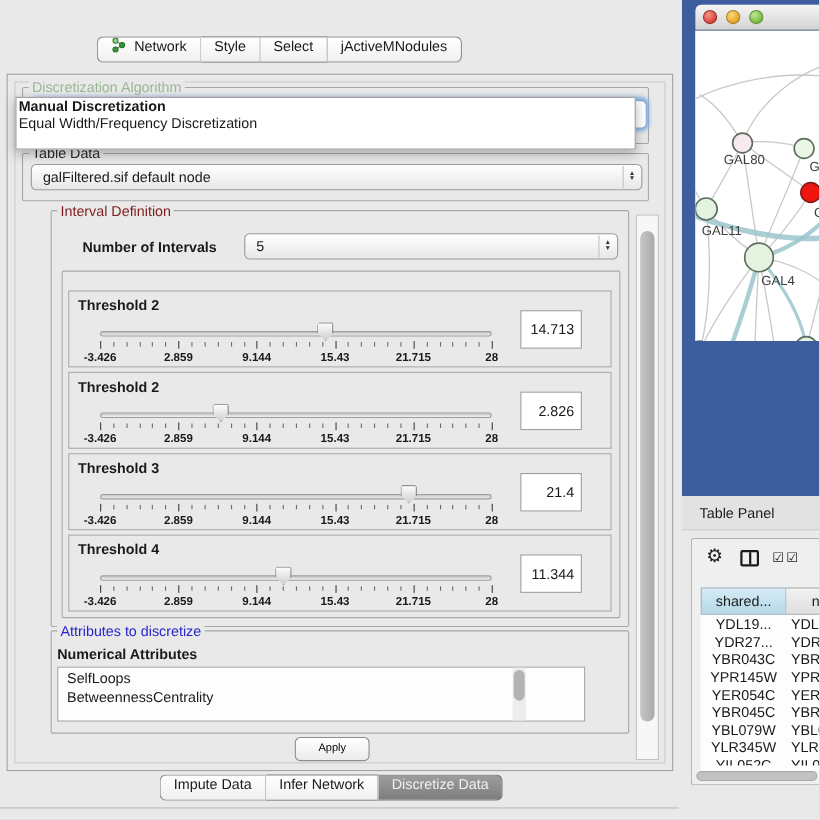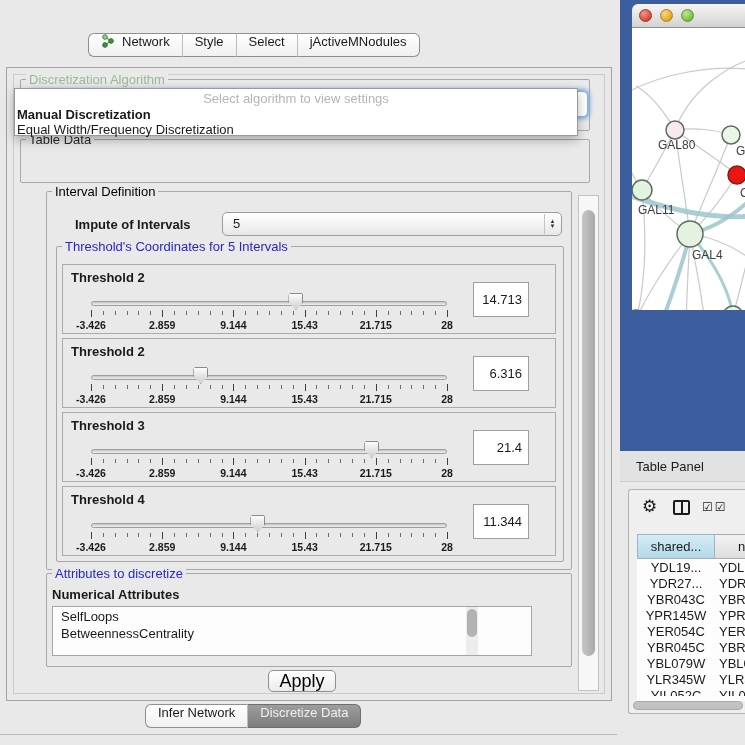--- a/index.html
+++ b/index.html
@@ -25,21 +25,21 @@
   .tab:last-child{border-right:1px solid #8f8f8f;border-radius:0 6px 6px 0}
   .tab.selected{background:linear-gradient(#9d9d9d,#7d7d7d);color:#f0f0f0;border-color:#6e6e6e}
   .tabicon svg{display:block}
 
   #contentbox{position:absolute;left:6px;top:67px;width:606px;height:634px;
     border:1px solid #a2a2a2;background:#e9e9e9}
   #innerpanel{position:absolute;left:13px;top:74px;width:592px;height:620px;border:1px solid #cbcbcb}
 
   .group{position:absolute;border:1px solid #a8a8a8;border-radius:2px}
   .grouplabel{position:absolute;background:#e9e9e9;padding:0 3px;z-index:2;white-space:nowrap}
-  .lbl-green{color:#000000}
+  .lbl-green{color:#7f1d1d}
   .lbl-ghostgreen{color:#9ab894}
   .lbl-blue{color:#2626cc}
   .lbl-dark{color:#2a2a2a}
 
   
   #popup{position:absolute;left:14px;top:88px;width:564px;height:48px;background:#fff;
     border:1px solid #9a9a9a;box-shadow:0 4px 10px rgba(0,0,0,.28);z-index:50}
   #popup-prompt{text-align:center;color:#b4b4b4;height:16px;line-height:16px;margin-top:2px}
   .popup-item{height:15px;line-height:15px;padding-left:2px;white-space:nowrap}
 
@@ -148,43 +148,48 @@
     </div>
 
   <div id="contentbox"></div>
   <div id="innerpanel"></div>
 
   <div class="group" style="left:20px;top:79px;width:570px;height:52px"></div>
   <div class="grouplabel lbl-ghostgreen" style="left:26px;top:72px">Discretization Algorithm</div>
   <div id="ghost-combo"></div>
 
   <div id="popup">
-    <div id="popup-prompt">Select algorithm to view settings</div>
     <div id="popup-items">
         <div class="popup-item" style="font-weight: bold;">Manual Discretization</div>
         <div class="popup-item" style="font-weight: normal;">Equal Width/Frequency Discretization</div>
       </div>
   </div>
 
   <div class="group" style="left:20px;top:139px;width:570px;height:44px"></div>
   <div class="grouplabel lbl-dark" style="left:26px;top:132px">Table Data</div>
+  <div class="combo" style="left:28px;top:149px;width:556px">
+    <span class="val">galFiltered.sif default node</span>
+    <span class="spin">
+      <span>▲</span>
+      <span>▼</span>
+    </span>
+  </div>
 
   <div class="group" style="left:46px;top:191px;width:526px;height:379px"></div>
   <div class="grouplabel lbl-green" style="left:52px;top:184px">Interval Definition</div>
-  <div class="abs" style="left:75px;top:217px;font-weight:bold">Impute of Intervals</div>
+  <div class="abs" style="left:75px;top:217px;font-weight:bold">Number of Intervals</div>
   <div class="combo" style="left:222px;top:212px;width:340px">
     <span class="val">5</span>
     <span class="spin">
       <span>▲</span>
       <span>▼</span>
     </span>
   </div>
 
   <div class="group" style="left:56px;top:246px;width:508px;height:316px"></div>
-  <div class="grouplabel lbl-blue" style="left:62px;top:239px">Threshold's Coordinates for 5 Intervals</div>
   <div id="thresh-list">
       <div class="thresh-row">
         <div class="t-label">Threshold 2</div>
         <div class="track"></div>
         <div class="tick major" style="left: 28px;"></div>
         <div class="tick" style="left: 39.8667px;"></div>
         <div class="tick" style="left: 51.7333px;"></div>
         <div class="tick" style="left: 63.6px;"></div>
         <div class="tick" style="left: 75.4667px;"></div>
         <div class="tick" style="left: 87.3333px;"></div>
@@ -256,21 +261,21 @@
         <div class="tick" style="left: 360.267px;"></div>
         <div class="tick" style="left: 372.133px;"></div>
         <div class="tick major" style="left: 384px;"></div>
         <div class="sc" style="left: 28px;">-3.426</div>
         <div class="sc" style="left: 99.2px;">2.859</div>
         <div class="sc" style="left: 170.4px;">9.144</div>
         <div class="sc" style="left: 241.6px;">15.43</div>
         <div class="sc" style="left: 312.8px;">21.715</div>
         <div class="sc" style="left: 384px;">28</div>
         <div class="thumb" style="left: 138.359px;"></div>
-        <div class="t-value">6.316</div>
+        <div class="t-value">2.826</div>
       </div>
       <div class="thresh-row">
         <div class="t-label">Threshold 3</div>
         <div class="track"></div>
         <div class="tick major" style="left: 28px;"></div>
         <div class="tick" style="left: 39.8667px;"></div>
         <div class="tick" style="left: 51.7333px;"></div>
         <div class="tick" style="left: 63.6px;"></div>
         <div class="tick" style="left: 75.4667px;"></div>
         <div class="tick" style="left: 87.3333px;"></div>
@@ -356,27 +361,30 @@
   <div class="group" style="left:46px;top:573px;width:526px;height:94px"></div>
   <div class="grouplabel lbl-blue" style="left:52px;top:566px">Attributes to discretize</div>
   <div class="abs" style="left:52px;top:587px;font-weight:bold">Numerical Attributes</div>
   <div id="attr-list">
       <div class="attr-item">SelfLoops</div>
       <div class="attr-item">BetweennessCentrality</div>
     </div>
   <div id="attr-sb-track"></div>
   <div id="attr-sb"></div>
 
-  <button id="apply-btn" style="font-family:inherit;font-size:18px">Apply</button>
+  <button id="apply-btn" style="font-family:inherit;font-size:10px">Apply</button>
 
   <div id="vsb">
     <div id="vsb-thumb"></div>
   </div>
 
   <div id="btabs" class="tabgroup">
+      <div class="tab">
+        <span>Impute Data</span>
+      </div>
       <div class="tab">
         <span>Infer Network</span>
       </div>
       <div class="tab selected">
         <span>Discretize Data</span>
       </div>
     </div>
   <div id="bottomline"></div>
 
   <div id="blueframe"></div>

